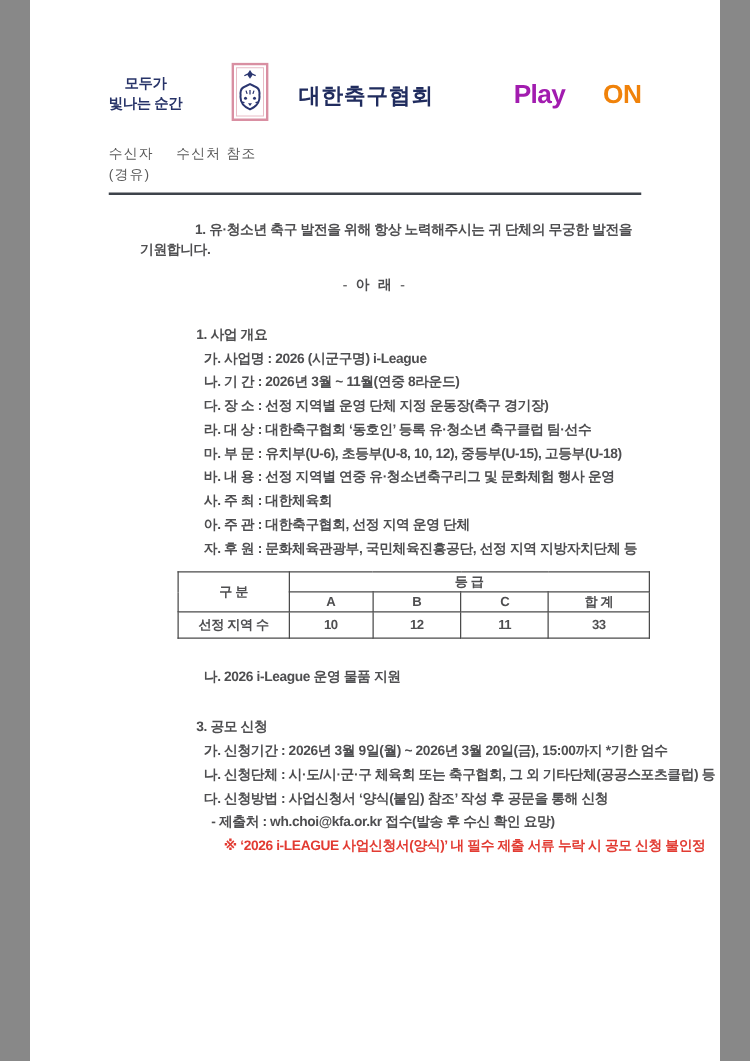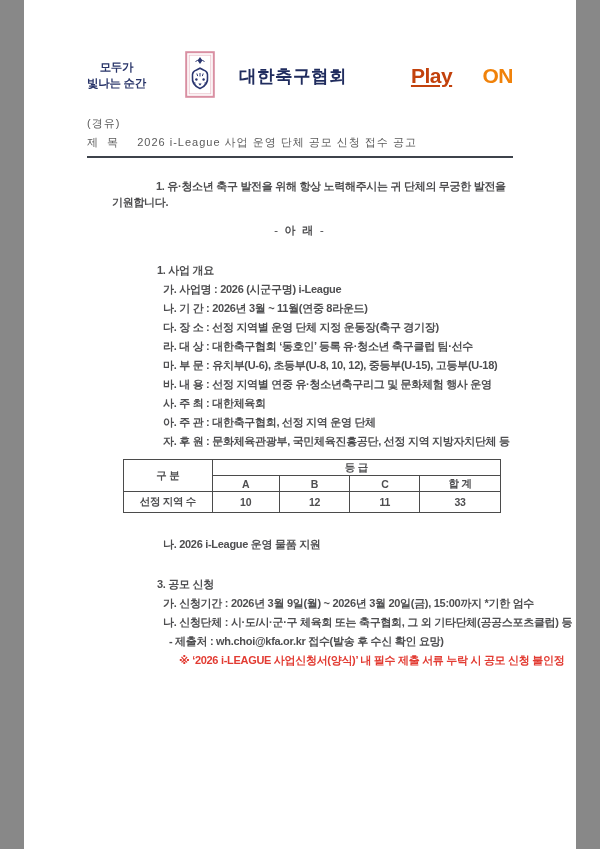--- a/index.html
+++ b/index.html
@@ -12,21 +12,21 @@
   .content { padding:0 63px; }
 
   
   .masthead { display:flex; justify-content:space-between; align-items:center;
     margin-top:50px; height:52px; }
   .slogan { color:#273368; font-weight:bold; font-size:11.5px; line-height:1.35;
     text-align:center; letter-spacing:-0.3px; }
   .kfa { display:flex; align-items:center; gap:24px; }
   .org-name { color:#202c5e; font-weight:bold; font-size:17.5px; letter-spacing:0.5px; }
   .playon { font-size:21px; font-weight:800; letter-spacing:-0.5px; }
-  .playon .p1 { color:#c2410c;text-decoration:underline; }
+  .playon .p1 { color:#a21caf; }
   .playon .p2 { color:#f0820a; }
 
   
   .meta { margin-top:13px; font-size:11px; color:#5a5a5a; }
   .meta-row { line-height:17px; letter-spacing:1px; }
   .meta-label { white-space:pre; }
   .meta-value { margin-left:14px; }
   .subject-row { margin-top:2px; }
   .divider { border-bottom:2px solid #3e434b; margin-top:5px; }
 
@@ -44,21 +44,21 @@
   .sec2 { margin-top:12px; }
   .sec3 { margin-top:20px; }
   .sec-title { line-height:20px; }
   .sec-item { margin-left:6px; line-height:19px; white-space:nowrap; }
   .sub-bullet { margin-left:14px; line-height:19px; white-space:nowrap; }
   .item-b { margin-top:22px; }
   .submit-line { margin-left:12px; line-height:19px; white-space:nowrap; }
   .warning { margin-left:22px; line-height:19px; color:#e23b32; white-space:nowrap; }
 
   
-  .grade-table { border-collapse:collapse; margin:8px 0 0 36px; width:378px;
+  .grade-table { border-collapse:collapse; margin:8px 0 0 55px; width:378px;
     text-align:center; }
   .grade-table th, .grade-table td { border:1px solid #4b4b4b; font-weight:bold;
     font-size:10.5px; padding:0; }
   .grade-table { border:1.5px solid #3e3e3e; }
   .rh { height:16px; }
   .rd { height:21px; }
   .c0 { width:89px; } .c1 { width:67px; } .c2 { width:71px; } .c3 { width:70px; } .c4 { width:81px; }
 </style>
 </head>
 <body>
@@ -88,25 +88,25 @@
         </span>
         <span class="org-name">대한축구협회</span>
       </div>
       <div class="playon">
         <span class="p1">Play</span>
         <span class="p2">ON</span>
       </div>
     </div>
 
     <div class="meta">
+      <div class="meta-row">
+        <span class="meta-label">수신자</span>
+        <span class="meta-value">수신처 참조</span>
+      </div>
       <div class="meta-row">(경유)</div>
-      <div class="meta-row subject-row">
-        <span class="meta-label">제  목</span>
-        <span class="meta-value">2026 i-League 사업 운영 단체 공모 신청 접수 공고</span>
-      </div>
       <div class="divider"></div>
     </div>
 
     <div class="body-text">
       <div class="p1">1. 유·청소년 축구 발전을 위해 항상 노력해주시는 귀 단체의 무궁한 발전을 기원합니다.</div>
       <div class="below">- 아 래 -</div>
     </div>
 
     <div class="sec sec1">
       <div class="sec-title">1. 사업 개요</div>
@@ -145,18 +145,19 @@
       </table>
 
     <div class="sec">
       <div class="sec-item item-b">나. 2026 i-League 운영 물품 지원</div>
     </div>
 
     <div class="sec sec3">
       <div class="sec-title">3. 공모 신청</div>
       <div class="sec-item">가. 신청기간 : 2026년 3월 9일(월) ~ 2026년 3월 20일(금), 15:00까지 *기한 엄수</div>
       <div class="sec-item">나. 신청단체 : 시·도/시·군·구 체육회 또는 축구협회, 그 외 기타단체(공공스포츠클럽) 등</div>
+      <div class="sec-item">다. 신청방법 : 사업신청서 ‘양식(붙임) 참조’ 작성 후 공문을 통해 신청</div>
       <div class="submit-line">- 제출처 : wh.choi@kfa.or.kr 접수(발송 후 수신 확인 요망)</div>
       <div class="warning">※ ‘2026 i-LEAGUE 사업신청서(양식)’ 내 필수 제출 서류 누락 시 공모 신청 불인정</div>
     </div>
 
   </div>
 </div>
 
 </body></html>

